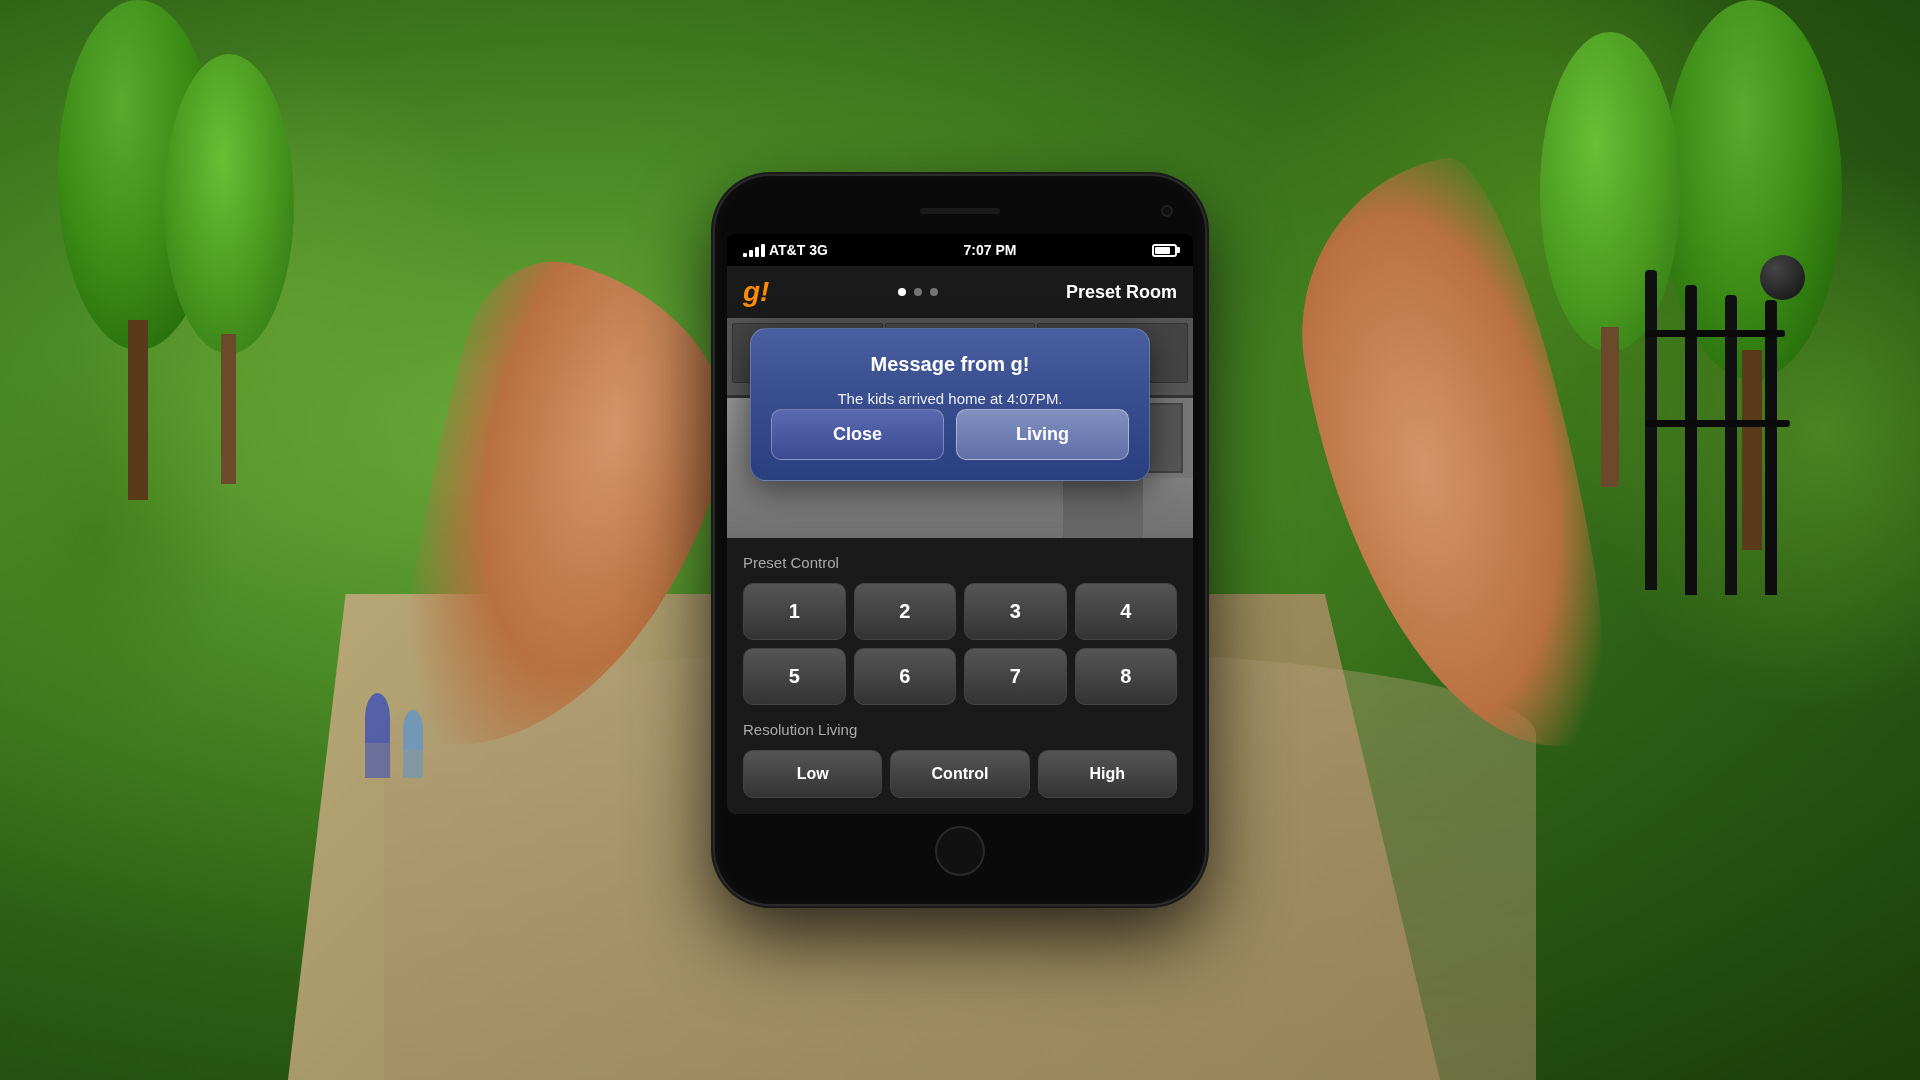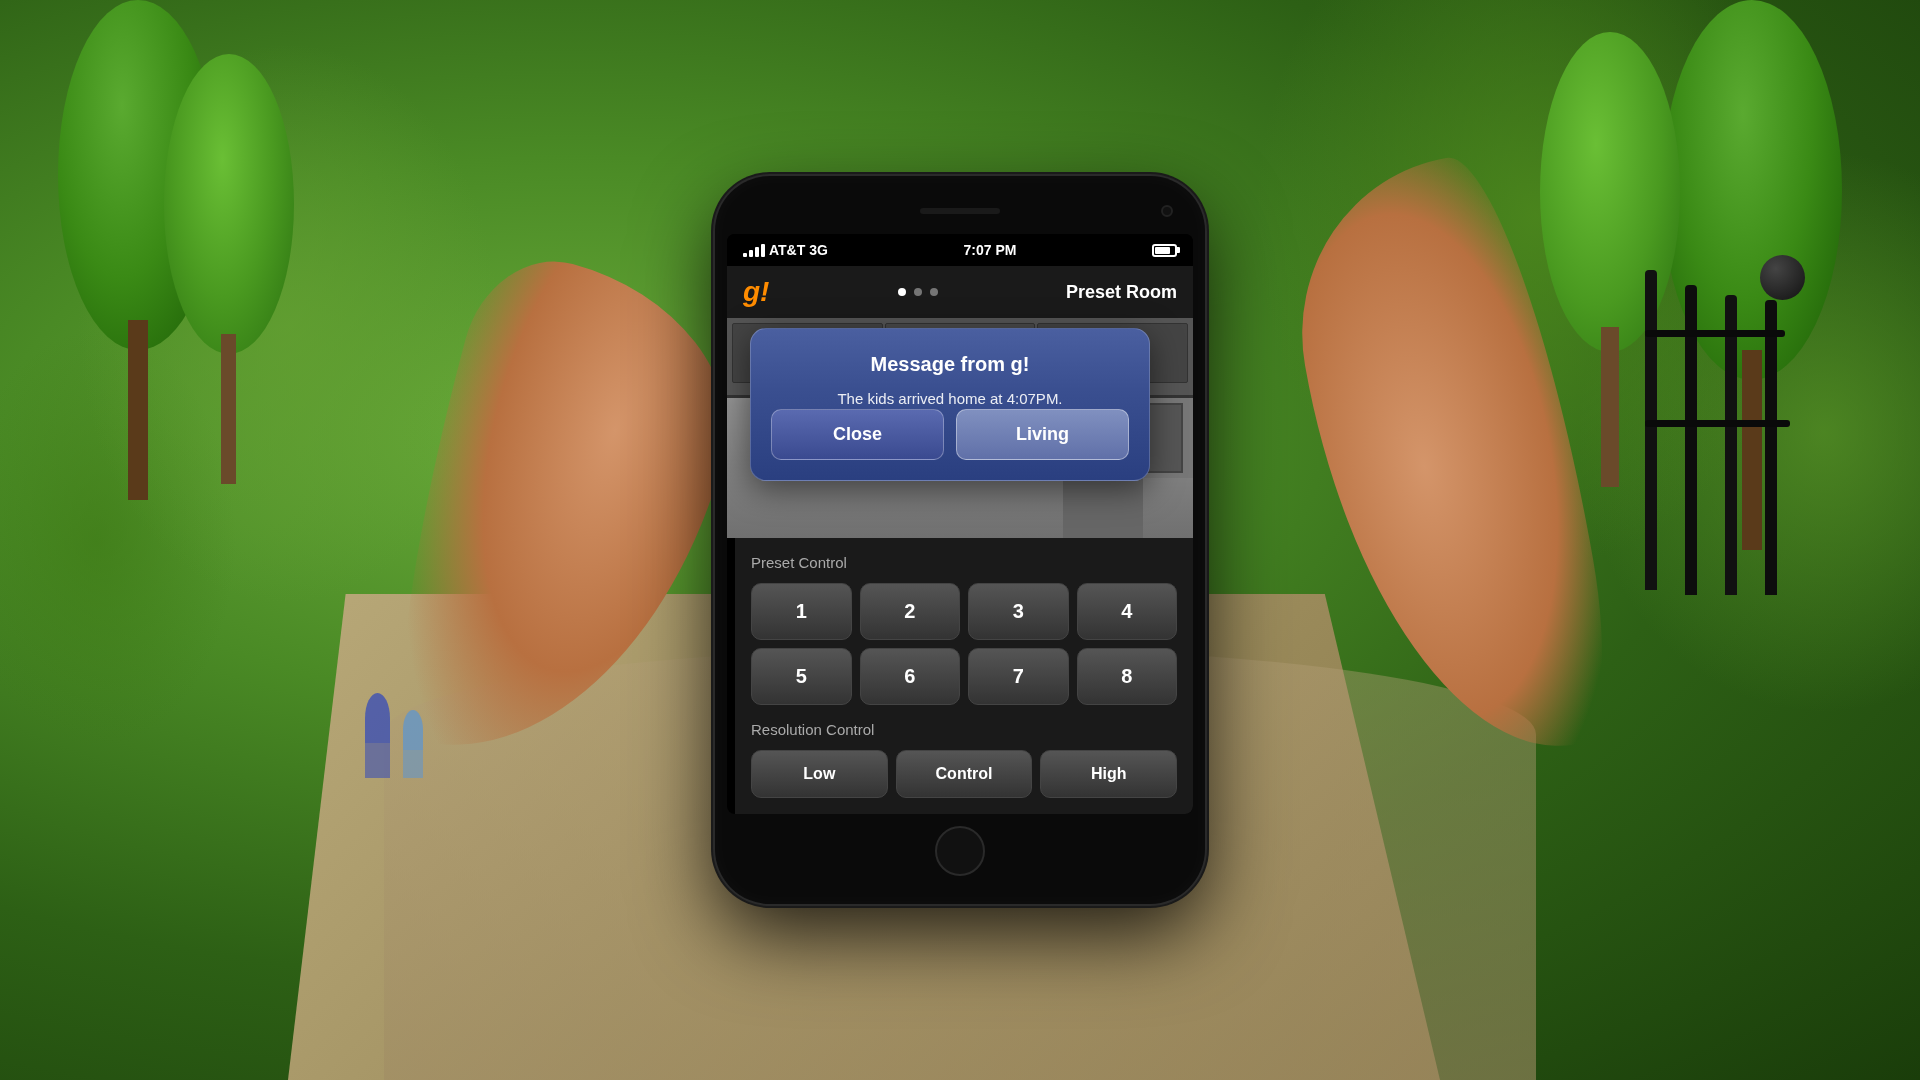--- a/index.html
+++ b/index.html
@@ -314,21 +314,20 @@
 
     .btn-reply {
       background: linear-gradient(180deg, #8090c0 0%, #6070a8 100%);
       border: 1px solid rgba(255,255,255,0.4);
     }
 
     
     .app-content {
       background: #1a1a1a;
       padding: 16px;
-      margin-left: 8px;
     }
 
     .section-label {
       color: #aaa;
       font-size: 15px;
       margin-bottom: 12px;
     }
 
     .preset-grid {
       display: grid;
@@ -534,21 +533,21 @@
           <div class="preset-btn">1</div>
           <div class="preset-btn">2</div>
           <div class="preset-btn">3</div>
           <div class="preset-btn">4</div>
           <div class="preset-btn">5</div>
           <div class="preset-btn">6</div>
           <div class="preset-btn">7</div>
           <div class="preset-btn">8</div>
         </div>
 
-        <div class="section-label">Resolution Control</div>
+        <div class="section-label">Resolution Living</div>
         <div class="resolution-grid">
           <div class="resolution-btn">Low</div>
           <div class="resolution-btn">Control</div>
           <div class="resolution-btn">High</div>
         </div>
       </div>
     </div>
 
     <div class="phone-home-button"></div>
   </div>

